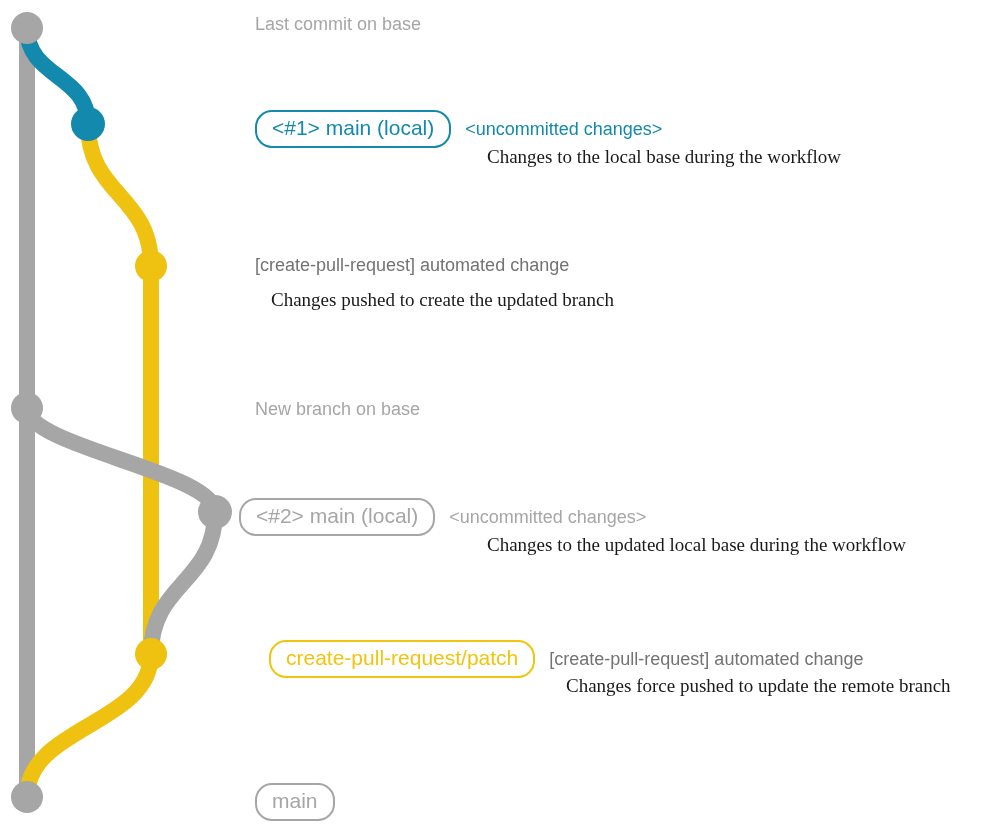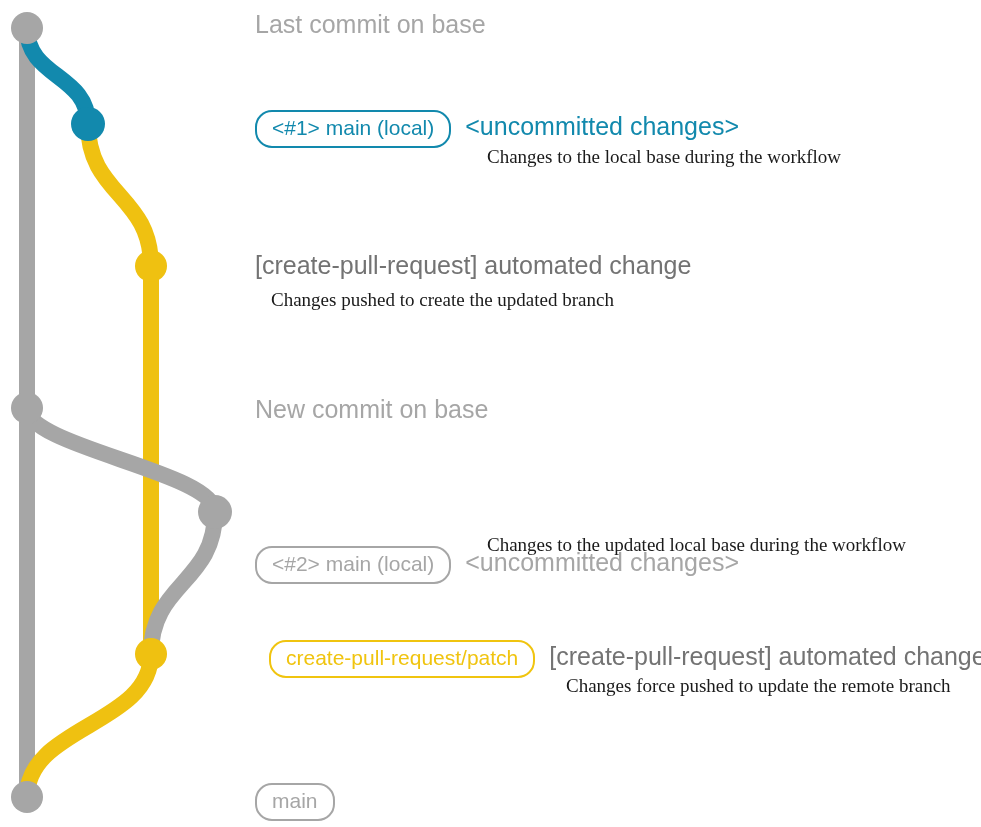--- a/index.html
+++ b/index.html
@@ -47,21 +47,21 @@
     color: #999999;
     background: #ffffff;
     white-space: nowrap;
     font-family: "Liberation Sans", sans-serif;
   }
   .chip.blue  { border-color: #1289ad; color: #1289ad; }
   .chip.yellow{ border-color: #f0c40f; color: #f0c40f; }
   .chip.gray  { border-color: #a6a6a6; color: #a6a6a6; }
 
   .subject {
-    font-size: 25px;
+    font-size: 18px;
     line-height: 22px;
     white-space: nowrap;
     font-family: "Liberation Sans", sans-serif;
   }
   .subject.blue   { color: #1289ad; }
   .subject.yellow { color: #737373; }
   .subject.gray   { color: #a6a6a6; }
 
   .note {
     position: absolute;
@@ -114,24 +114,24 @@
     <span class="subject blue">&lt;uncommitted changes&gt;</span>
   </div>
   <div class="note" style="left:487px; top:147px;">Changes to the local base during the workflow</div>
 
   <div class="row" style="left:255px; top:254px;">
     <span class="subject yellow">[create-pull-request] automated change</span>
   </div>
   <div class="note" style="left:271px; top:290px;">Changes pushed to create the updated branch</div>
 
   <div class="row" style="left:255px; top:398px;">
-    <span class="subject gray">New commit on base</span>
+    <span class="subject gray">New branch on base</span>
   </div>
 
-  <div class="row" style="left:255px; top:498px;margin-top:48px;">
+  <div class="row" style="left:239px; top:498px;">
     <span class="chip gray">&lt;#2&gt; main (local)</span>
     <span class="chip-gap"></span>
     <span class="subject gray">&lt;uncommitted changes&gt;</span>
   </div>
   <div class="note" style="left:487px; top:535px;">Changes to the updated local base during the workflow</div>
 
   <div class="row" style="left:269px; top:640px;">
     <span class="chip yellow">create-pull-request/patch</span>
     <span class="chip-gap"></span>
     <span class="subject yellow">[create-pull-request] automated change</span>

